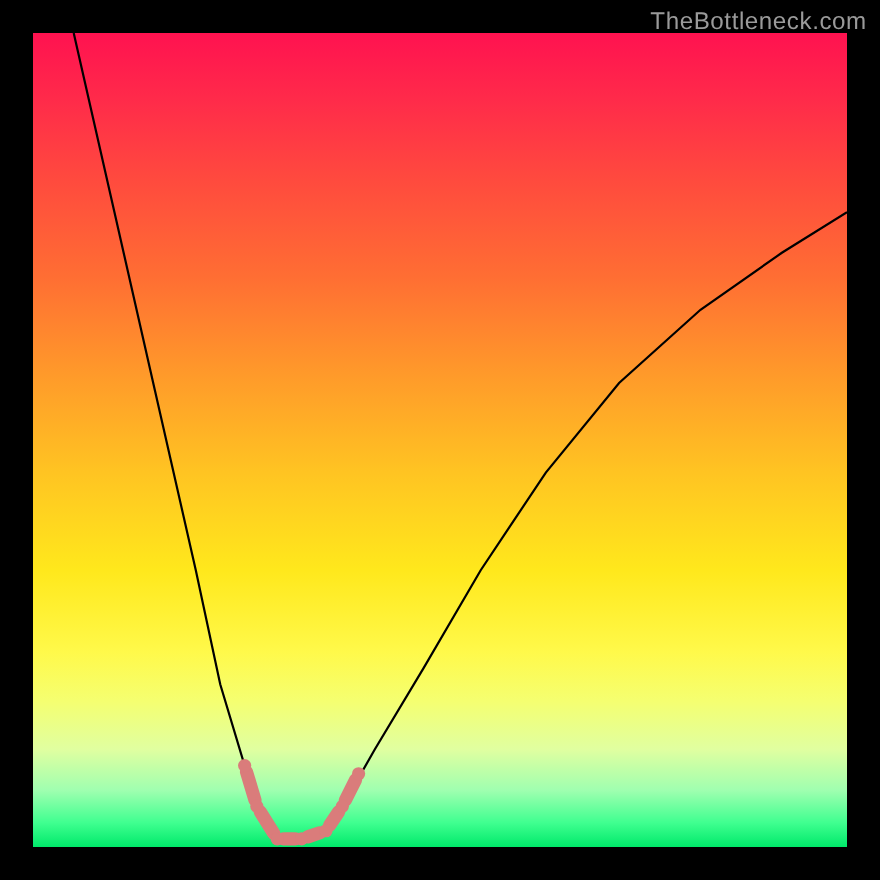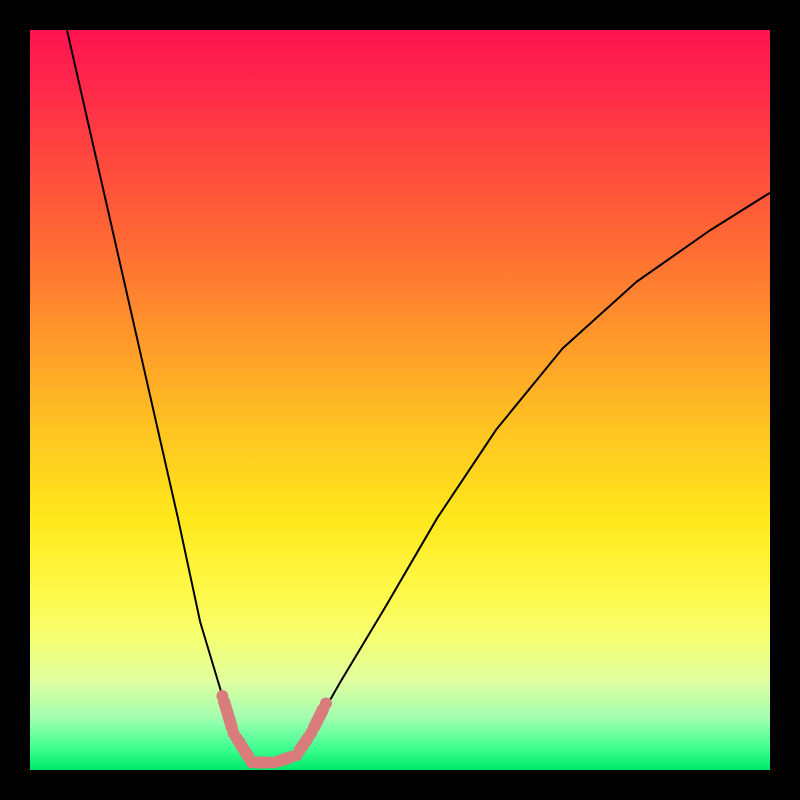--- a/index.html
+++ b/index.html
@@ -75,20 +75,21 @@
     stroke-width: 12;
     stroke-linecap: round;
     fill: none;
   }
 </style>
 </head>
 <body>
 
 <div class="frame">
 
+  <div class="watermark">TheBottleneck.com</div>
 
   <div class="plot-area">
     <div class="gradient"></div>
 
     <svg class="curve" viewBox="0 0 740 740" preserveAspectRatio="none">
 
       <path id="curve-path" class="curve-path" d="M37.0 0.0 L74.0 162.8 L111.0 325.6 L148.0 488.4 L170.2 592.0 L192.4 666.0 L207.2 710.4 L222.0 732.6 L236.8 736.3 L251.6 734.8 L266.4 725.2 L281.2 703.0 L310.8 651.2 L355.2 577.2 L407.0 488.4 L466.2 399.6 L532.8 318.2 L606.8 251.6 L680.8 199.8 L740.0 162.8"></path>
 
       <g id="marker-group">
           <path class="marker-segment" d="M194.1 671.7 L201.8 697.3"></path>

